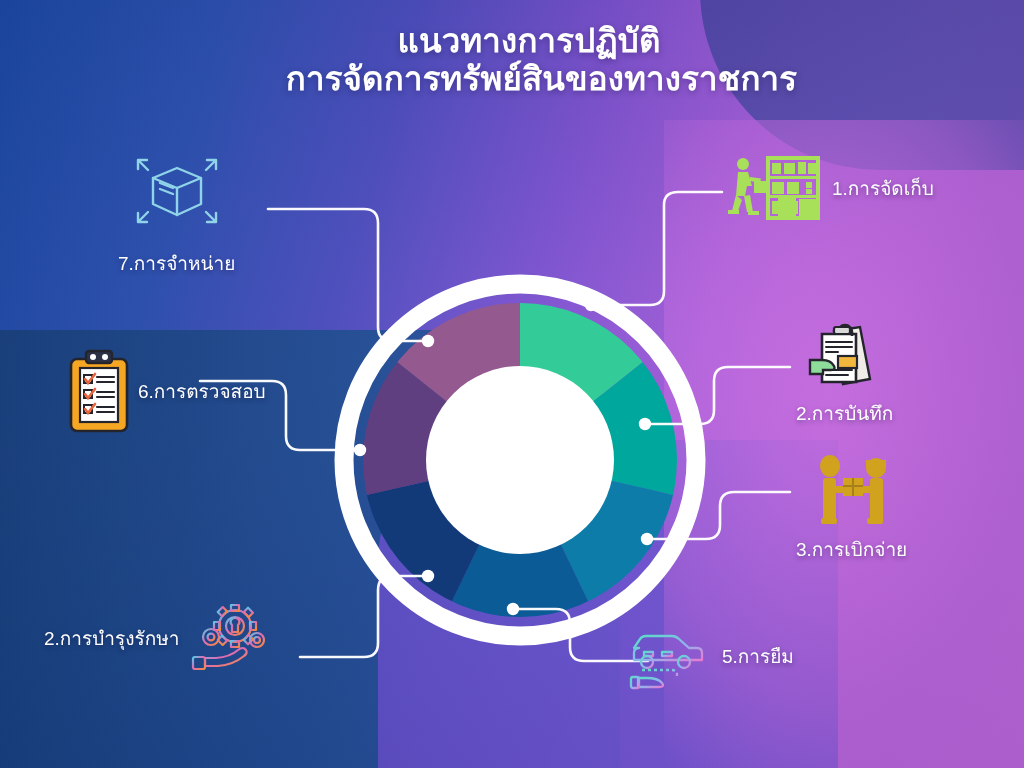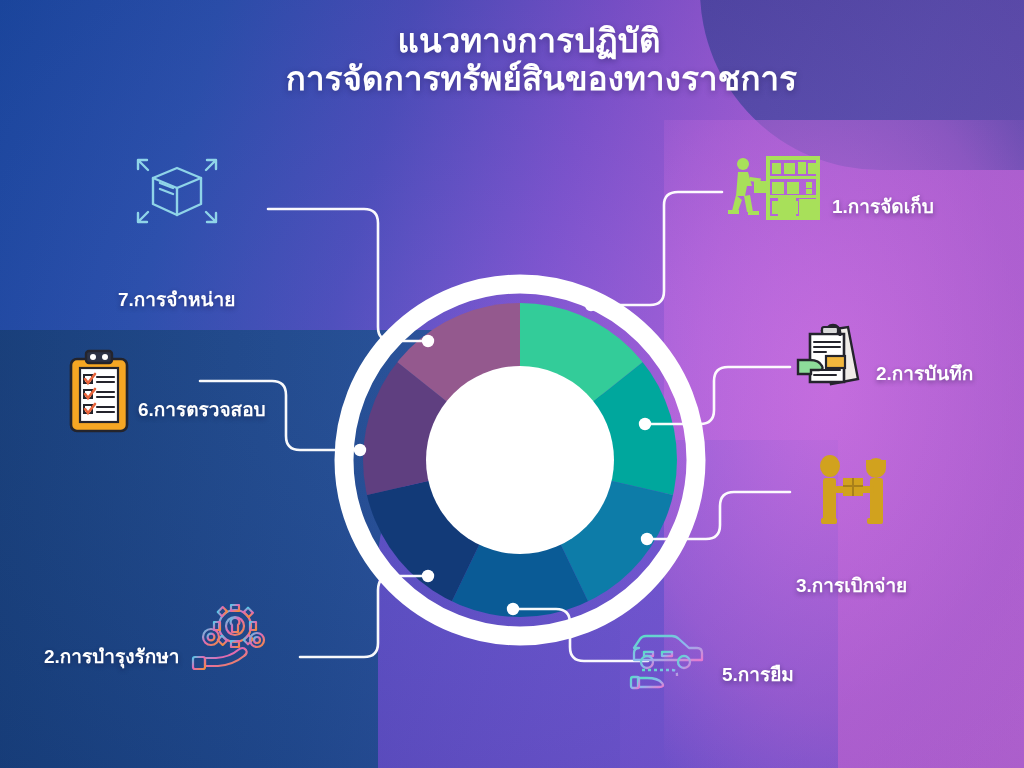--- a/index.html
+++ b/index.html
@@ -92,28 +92,27 @@
     position: absolute;
     z-index: 20;
     display: flex;
     align-items: center;
     gap: 10px;
   }
   .node .icon { flex: 0 0 auto; line-height: 0; }
   .node .label {
     color: #ffffff;
     font-size: 19px;
-    font-weight: bold;
+    font-weight: normal;
     white-space: nowrap;
     text-shadow: 0 2px 5px rgba(18,14,50,.42);
-    margin-top: 36px;
   }
   
   .n1 { left: 726px; top: 155px; }
-  .n2 { left: 796px; top: 318px; flex-direction: row; align-items: center; gap: 6px; }
+  .n2 { left: 796px; top: 318px; flex-direction: column; align-items: center; gap: 6px; }
   .n3 { left: 796px; top: 452px; flex-direction: column; gap: 4px; }
   .n4 { left: 628px; top: 618px; }
   .n5 { left: 44px; top: 600px; }
   .n6 { left: 66px; top: 349px; flex-direction: row; align-items: center; gap: 6px; }
   .n7 { left: 118px; top: 142px; flex-direction: column; align-items: center; gap: 10px; }
 </style>
 </head>
 <body>
 
 <div id="stage">

